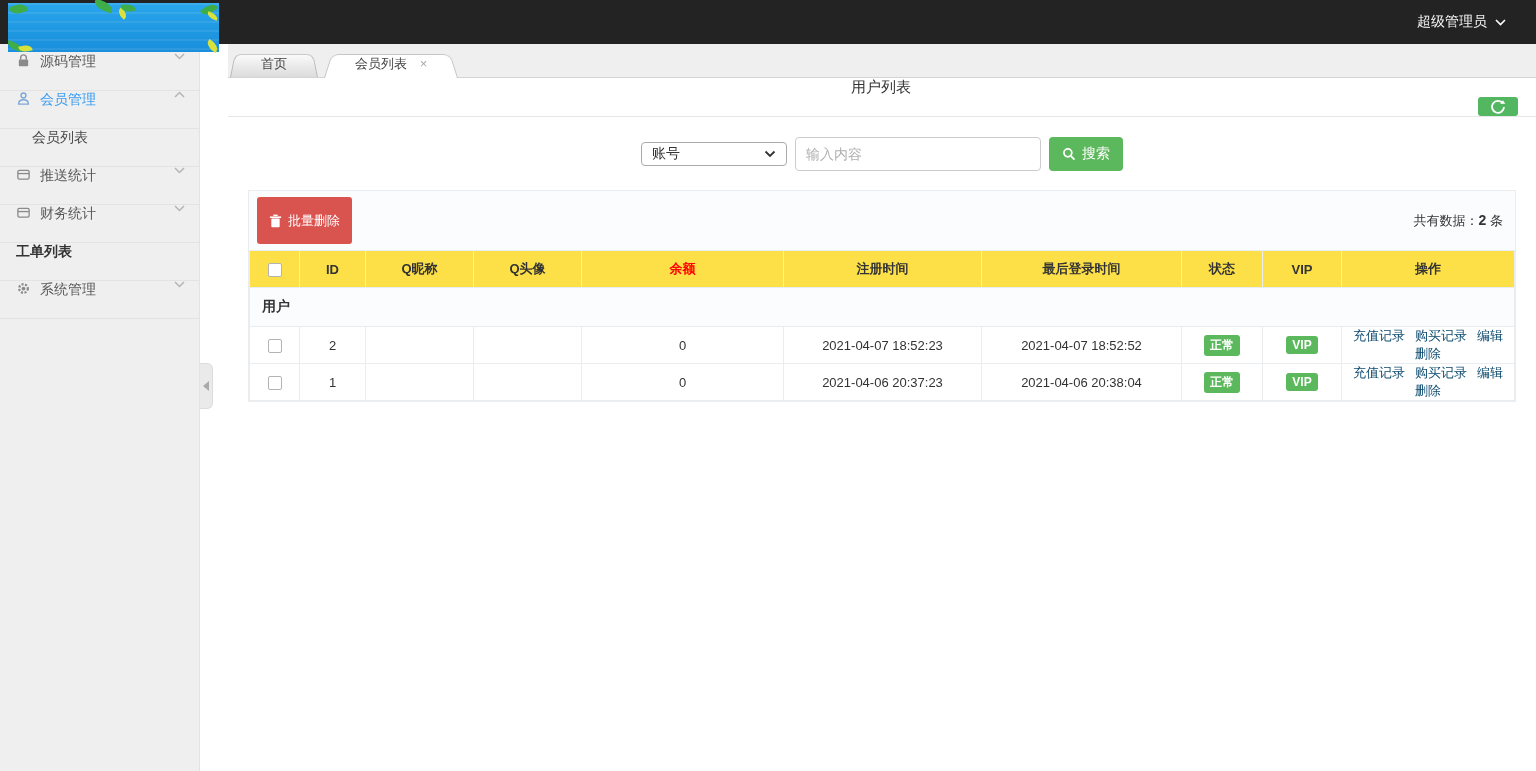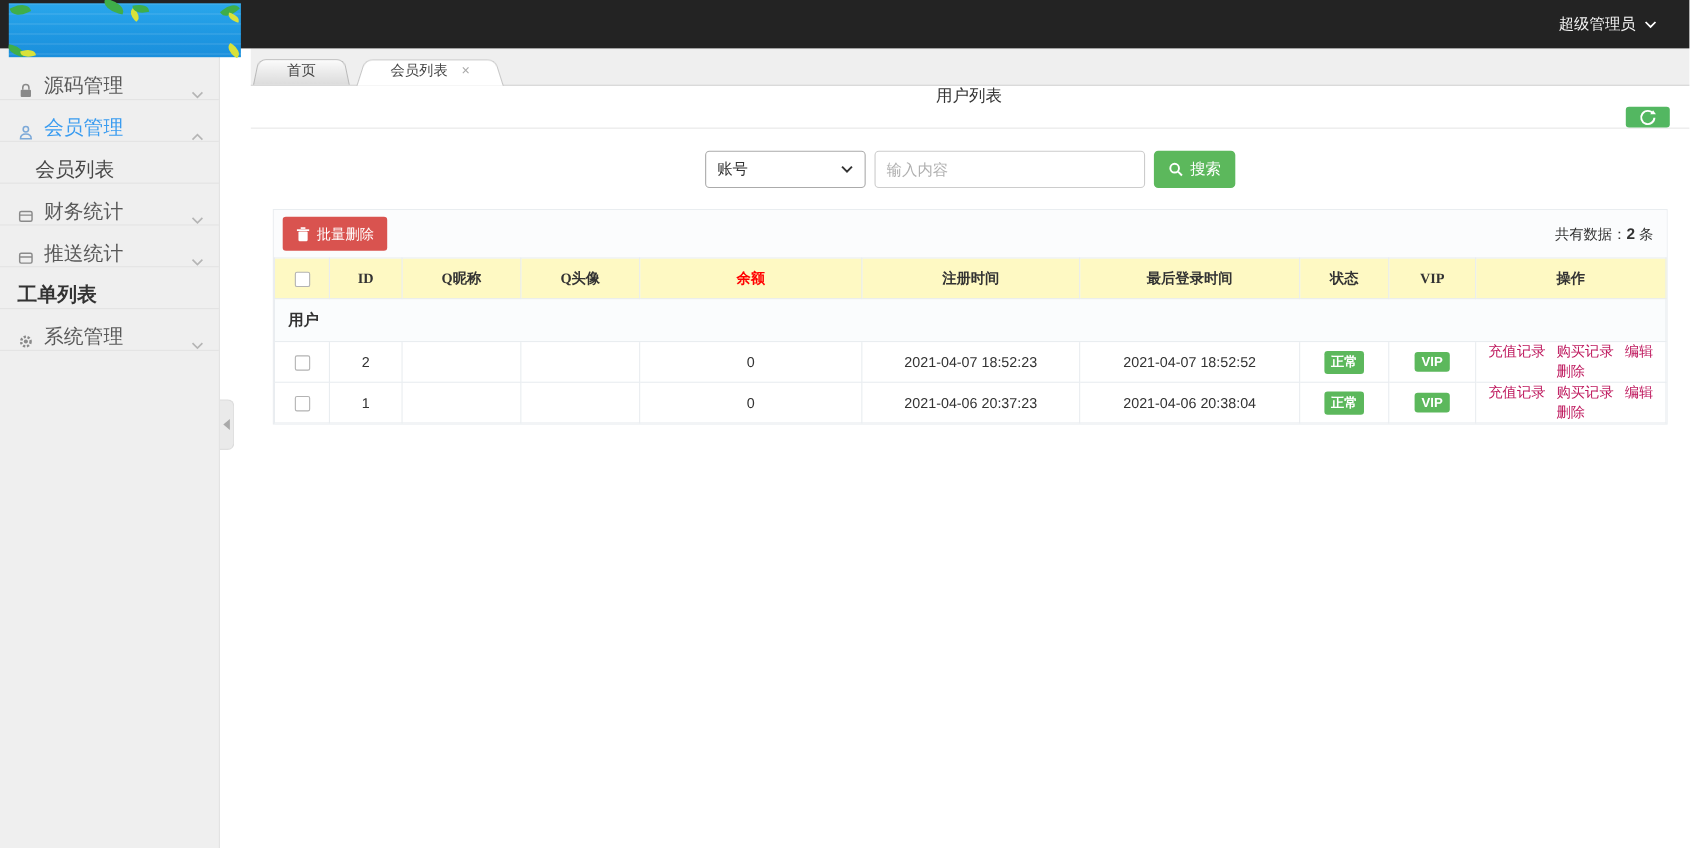--- a/index.html
+++ b/index.html
@@ -13,22 +13,22 @@
   .logo .waves { position:absolute; inset:0;
     background:repeating-linear-gradient(180deg,rgba(255,255,255,.08) 0 2px,transparent 2px 9px); }
   .leaf { position:absolute; border-radius:0 80% 0 80%; background:#3fae49; }
   .leaf.y { background:#d8e23a; }
   .usermenu { position:absolute; right:30px; top:0; height:44px; display:flex; align-items:center;
     gap:8px; color:#f5f5f5; font-size:14px; cursor:pointer; }
 
   
   .layout { display:flex; height:727px; }
   .sidebar { width:200px; background:#efefef; border-right:1px solid #e3e3e3; padding-top:9px; }
-  .side-item { height:38px; display:flex; align-items:flex-end; padding:0 14px 0 16px;
-    border-bottom:1px solid #e3e3e3; color:#595959; font-size:18px; cursor:pointer; }
+  .side-item { height:38px; display:flex; align-items:flex-start; padding:0 14px 0 16px;
+    border-bottom:1px solid #e3e3e3; color:#595959; font-size:14px; cursor:pointer; }
   .side-item .ic { width:15px; height:15px; margin-right:9px; flex:0 0 auto; }
   .side-item .chev { margin-left:auto; }
   .side-item.active { color:#3a9cf0; }
   .side-item.sub { padding-left:32px; color:#474747; }
   .side-item.plain { color:#333; font-weight:bold; }
 
   .content { flex:1; position:relative; background:#fff;padding-left:28px; }
 
   
   .tabbar { height:34px; background:#efefef; border-bottom:1px solid #d4d4d4;
@@ -45,50 +45,50 @@
 
   
   .titlebar { height:39px; border-bottom:1px solid #e7e7e7; display:flex; align-items:center;
     padding:0 18px 0 16px; font-size:15px; color:#333;flex-direction:column; }
   .refresh-btn { margin-left:auto; width:40px; height:29px; background:#53b761; border:none;
     border-radius:3px; display:flex; align-items:center; justify-content:center; cursor:pointer; }
 
   
   .searchbar { display:flex; justify-content:center; align-items:center; gap:8px;
     padding:20px 0 19px; }
-  .sel { width:146px; height:34px; border:1px solid #ababab; border-radius:4px; background:#fff;
+  .sel { width:146px; height:24px; border:1px solid #ababab; border-radius:4px; background:#fff;
     display:flex; align-items:center; padding:0 10px; font-size:14px; color:#333; cursor:pointer; }
   .sel .caret { margin-left:auto; }
   .search-input { width:246px; height:34px; border:1px solid #ccc; border-radius:4px;
     padding:0 10px; font-size:14px; color:#4d7c0f; outline:none; }
   .search-input::placeholder { color:#b0b0b0; }
   .search-btn { height:34px; padding:0 13px; background:#5cb85c; color:#fff; border:none;
     border-radius:4px; font-size:14px; display:flex; align-items:center; gap:6px; cursor:pointer; }
 
   
   .panel { margin:0 20px; border:1px solid #e9edf0; }
   .toolbar { display:flex; align-items:center; justify-content:space-between;
     padding:6px 8px; background:#fbfcfd; }
-  .danger-btn { height:31px; padding:0 12px; background:#d9534f; color:#fff; border:none;
+  .danger-btn { height:47px; padding:0 12px; background:#d9534f; color:#fff; border:none;
     border-radius:3px; font-size:13px; display:flex; align-items:center; gap:6px; cursor:pointer; }
   .total { font-size:13px; color:#333; padding-right:4px; }
   .total b { font-size:14px; }
 
   table { width:100%; border-collapse:collapse; table-layout:fixed; font-size:13px; color:#333; }
   td,th { border:1px solid #e9edf0; }
   .group-row td { background:#fafcfd; text-align:left; padding:10px 12px; font-size:14px;
     font-weight:600; color:#333; }
-  thead th { background:#fef9c3; height:37px; font-size:13px; font-weight:bold;font-family:Liberation Serif, serif; }
+  thead th { background:#fde047; height:37px; font-size:13px; font-weight:bold; }
   thead th.red { color:#f00; }
   tbody td { height:37px; text-align:center; background:#fff; }
   .cb { display:inline-block; width:14px; height:14px; border:1px solid #b3b3b3; border-radius:2px;
     background:#fff; vertical-align:middle; cursor:pointer; }
   .badge { display:inline-block; background:#5cb85c; color:#fff; font-size:12px; font-weight:bold;
     padding:2px 6px; border-radius:3px; }
-  .ops a { color:#be185d; margin:0 5px; text-decoration:none; cursor:pointer; }
+  .ops a { color:#0c4a6e; margin:0 5px; text-decoration:none; cursor:pointer; }
 
   
   .handle { position:absolute; left:0; top:319px; width:13px; height:46px; background:#eaeaea;
     border:1px solid #dcdcdc; border-left:none; border-radius:0 6px 6px 0;
     display:flex; align-items:center; justify-content:center; cursor:pointer; }
   .handle .tri { width:0; height:0; border-top:5px solid transparent;
     border-bottom:5px solid transparent; border-right:6px solid #a9a9a9; }
 </style>
 </head>
 <body>
@@ -138,31 +138,31 @@
         </svg>
     </div>
     <div class="side-item sub">
       <span>会员列表</span>
     </div>
     <div class="side-item">
       <svg class="ic" viewBox="0 0 16 16">
           <rect x="2" y="3.5" width="12" height="9.5" rx="1.5" fill="none" stroke="#8a8a8a" stroke-width="1.4"></rect>
           <line x1="2" y1="7" x2="14" y2="7" stroke="#8a8a8a" stroke-width="1.4"></line>
         </svg>
-      <span>财务统计</span>
+      <span>推送统计</span>
       <svg class="chev" width="11" height="7" viewBox="0 0 11 7">
           <polyline points="1,1 5.5,5.5 10,1" fill="none" stroke="#b5b5b5" stroke-width="1.5"></polyline>
         </svg>
     </div>
     <div class="side-item">
       <svg class="ic" viewBox="0 0 16 16">
           <rect x="2" y="3.5" width="12" height="9.5" rx="1.5" fill="none" stroke="#8a8a8a" stroke-width="1.4"></rect>
           <line x1="2" y1="7" x2="14" y2="7" stroke="#8a8a8a" stroke-width="1.4"></line>
         </svg>
-      <span>推送统计</span>
+      <span>财务统计</span>
       <svg class="chev" width="11" height="7" viewBox="0 0 11 7">
           <polyline points="1,1 5.5,5.5 10,1" fill="none" stroke="#b5b5b5" stroke-width="1.5"></polyline>
         </svg>
     </div>
     <div class="side-item plain">
       <span>工单列表</span>
     </div>
     <div class="side-item">
       <svg class="ic" viewBox="0 0 16 16">
           <circle cx="8" cy="8" r="4.6" fill="none" stroke="#8a8a8a" stroke-width="2.4" stroke-dasharray="2.2 1.6"></circle>

